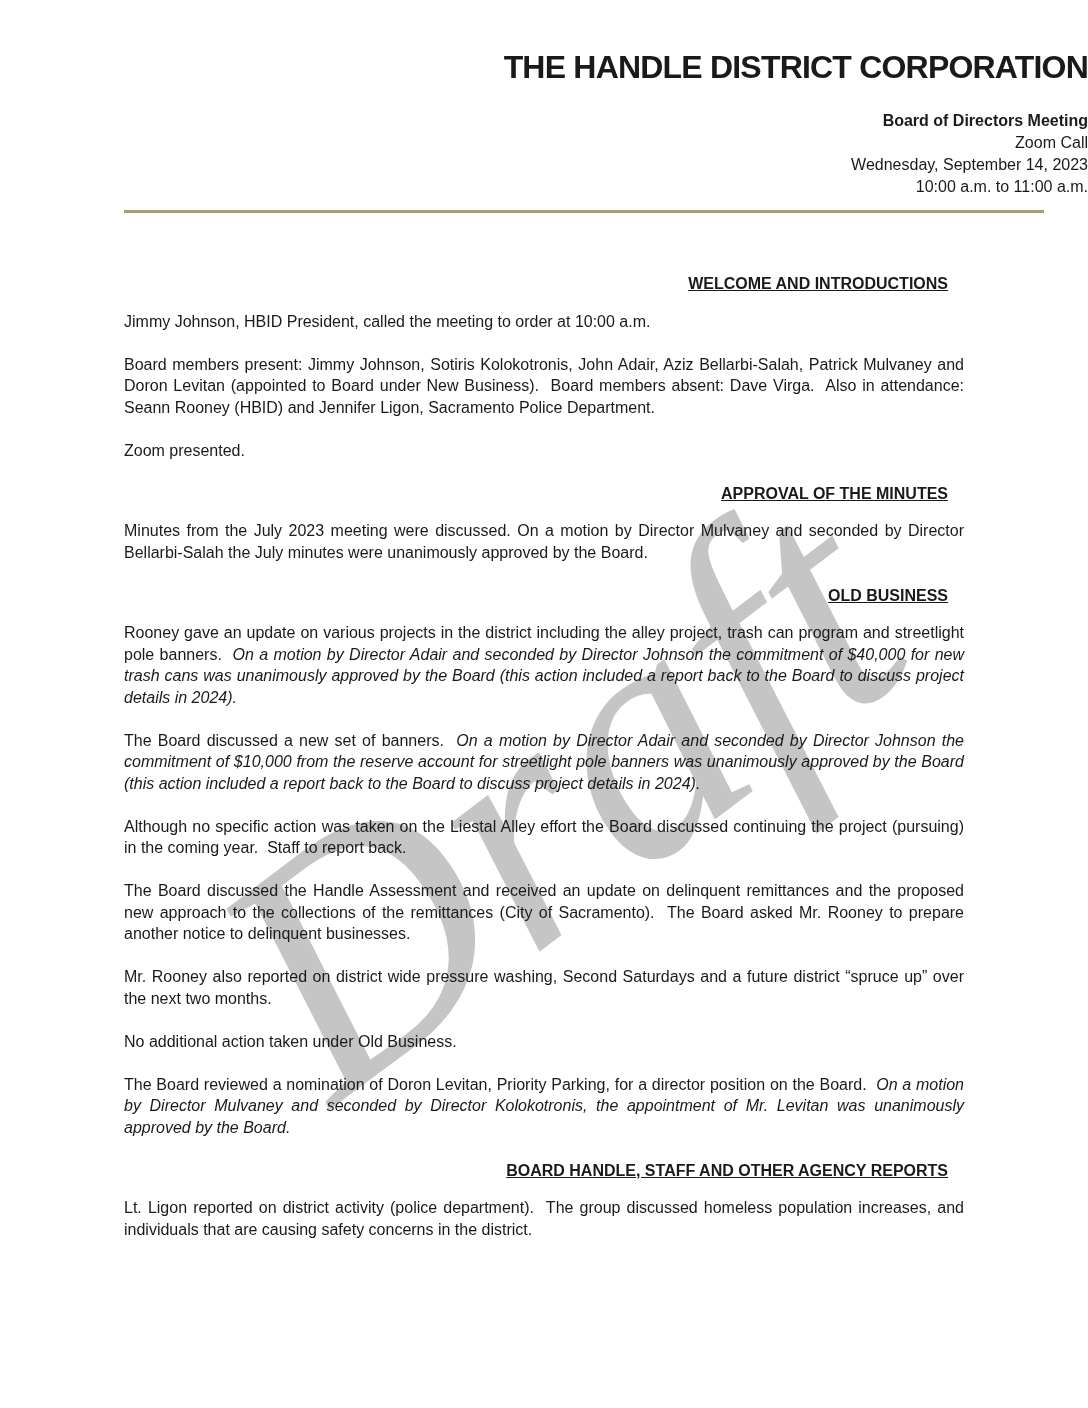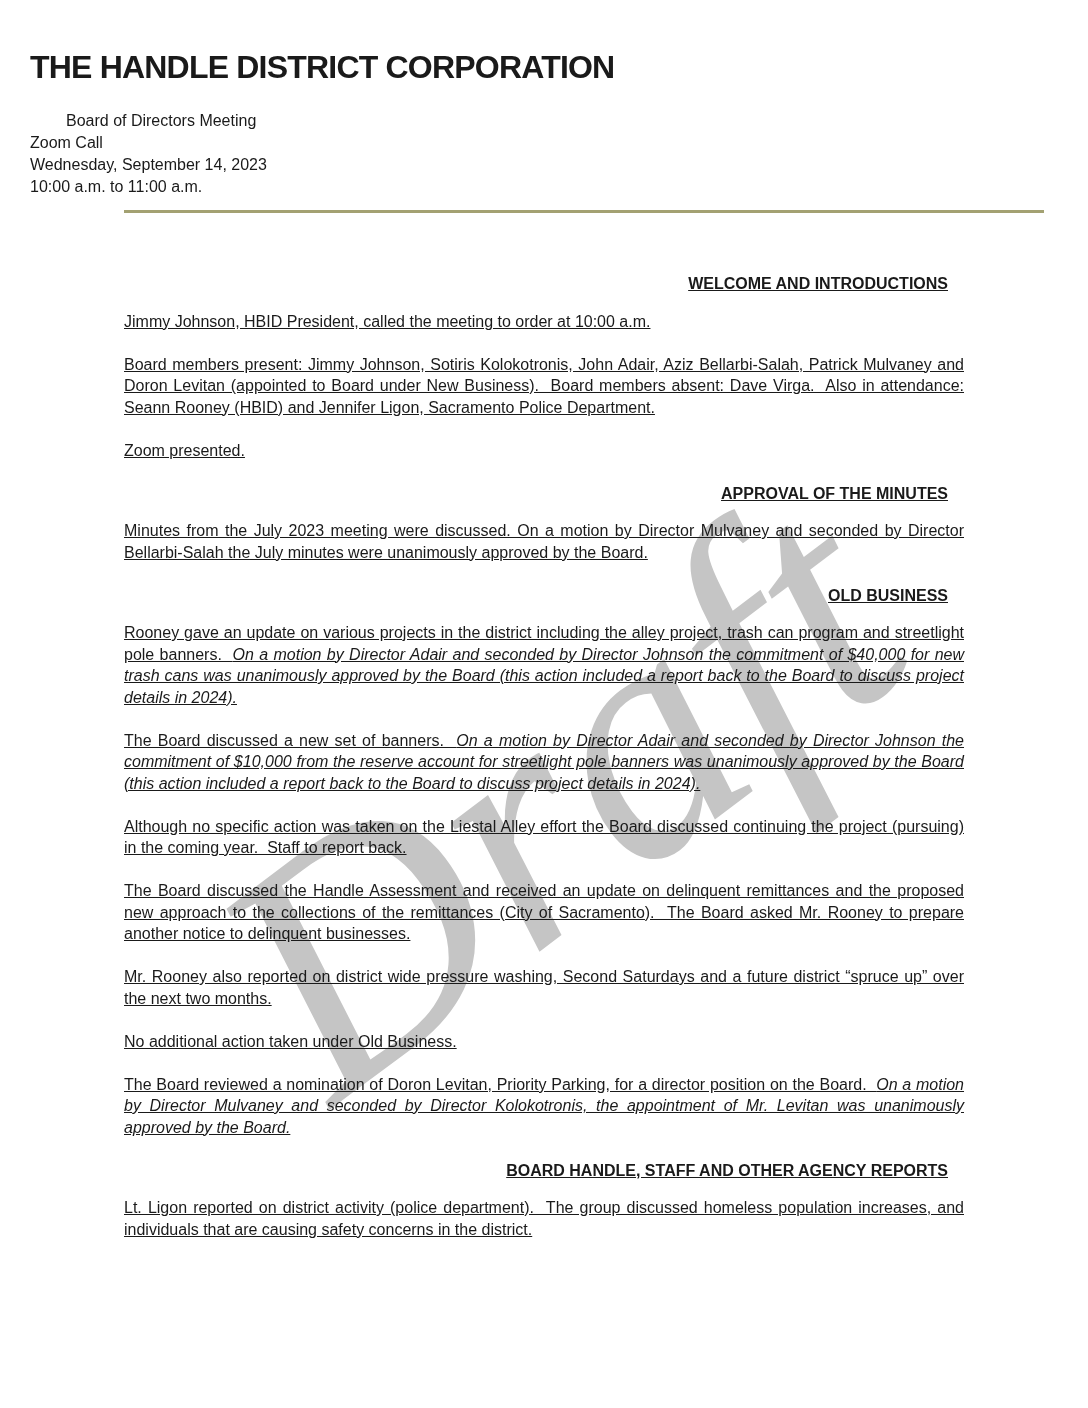--- a/index.html
+++ b/index.html
@@ -22,33 +22,32 @@
     font-size: 340px;
     line-height: 1;
     color: #c5c5c5;
     white-space: nowrap;
     z-index: 1;
     user-select: none;
   }
   .header {
     position: relative;
     z-index: 2;
-    text-align: left;
+    text-align: right;
     padding-top: 50px;
-    margin-left: 30px;
   }
   .doc-title {
     font-size: 32px;
     font-weight: bold;
     letter-spacing: -0.8px;
     line-height: 34px;
     margin: 0 0 26px 0;
   }
   .info-line { font-size: 16px; line-height: 22px; }
-  .info-line.bold { font-weight: normal; padding-left: 36px; }
+  .info-line.bold { font-weight: bold; padding-left: 36px; }
   .rule {
     position: relative;
     z-index: 2;
     margin: 12px 0 0 124px;
     width: 920px;
     height: 3px;
     background: #a3a172;
   }
   .doc {
     position: relative;
@@ -62,21 +61,20 @@
     font-size: 16px;
     line-height: 21.5px;
     font-weight: bold;
     text-decoration: underline;
     margin: 16px;
     text-align: right;
   }
   .doc p {
     margin: 0 0 21.5px 0;
     text-align: justify;
-    text-decoration: underline;
   }
   .it { font-style: italic; }
 </style>
 </head>
 <body>
 
 <div class="page">
 
   <div class="watermark" style="color: rgb(197, 197, 197);">Draft</div>
 

